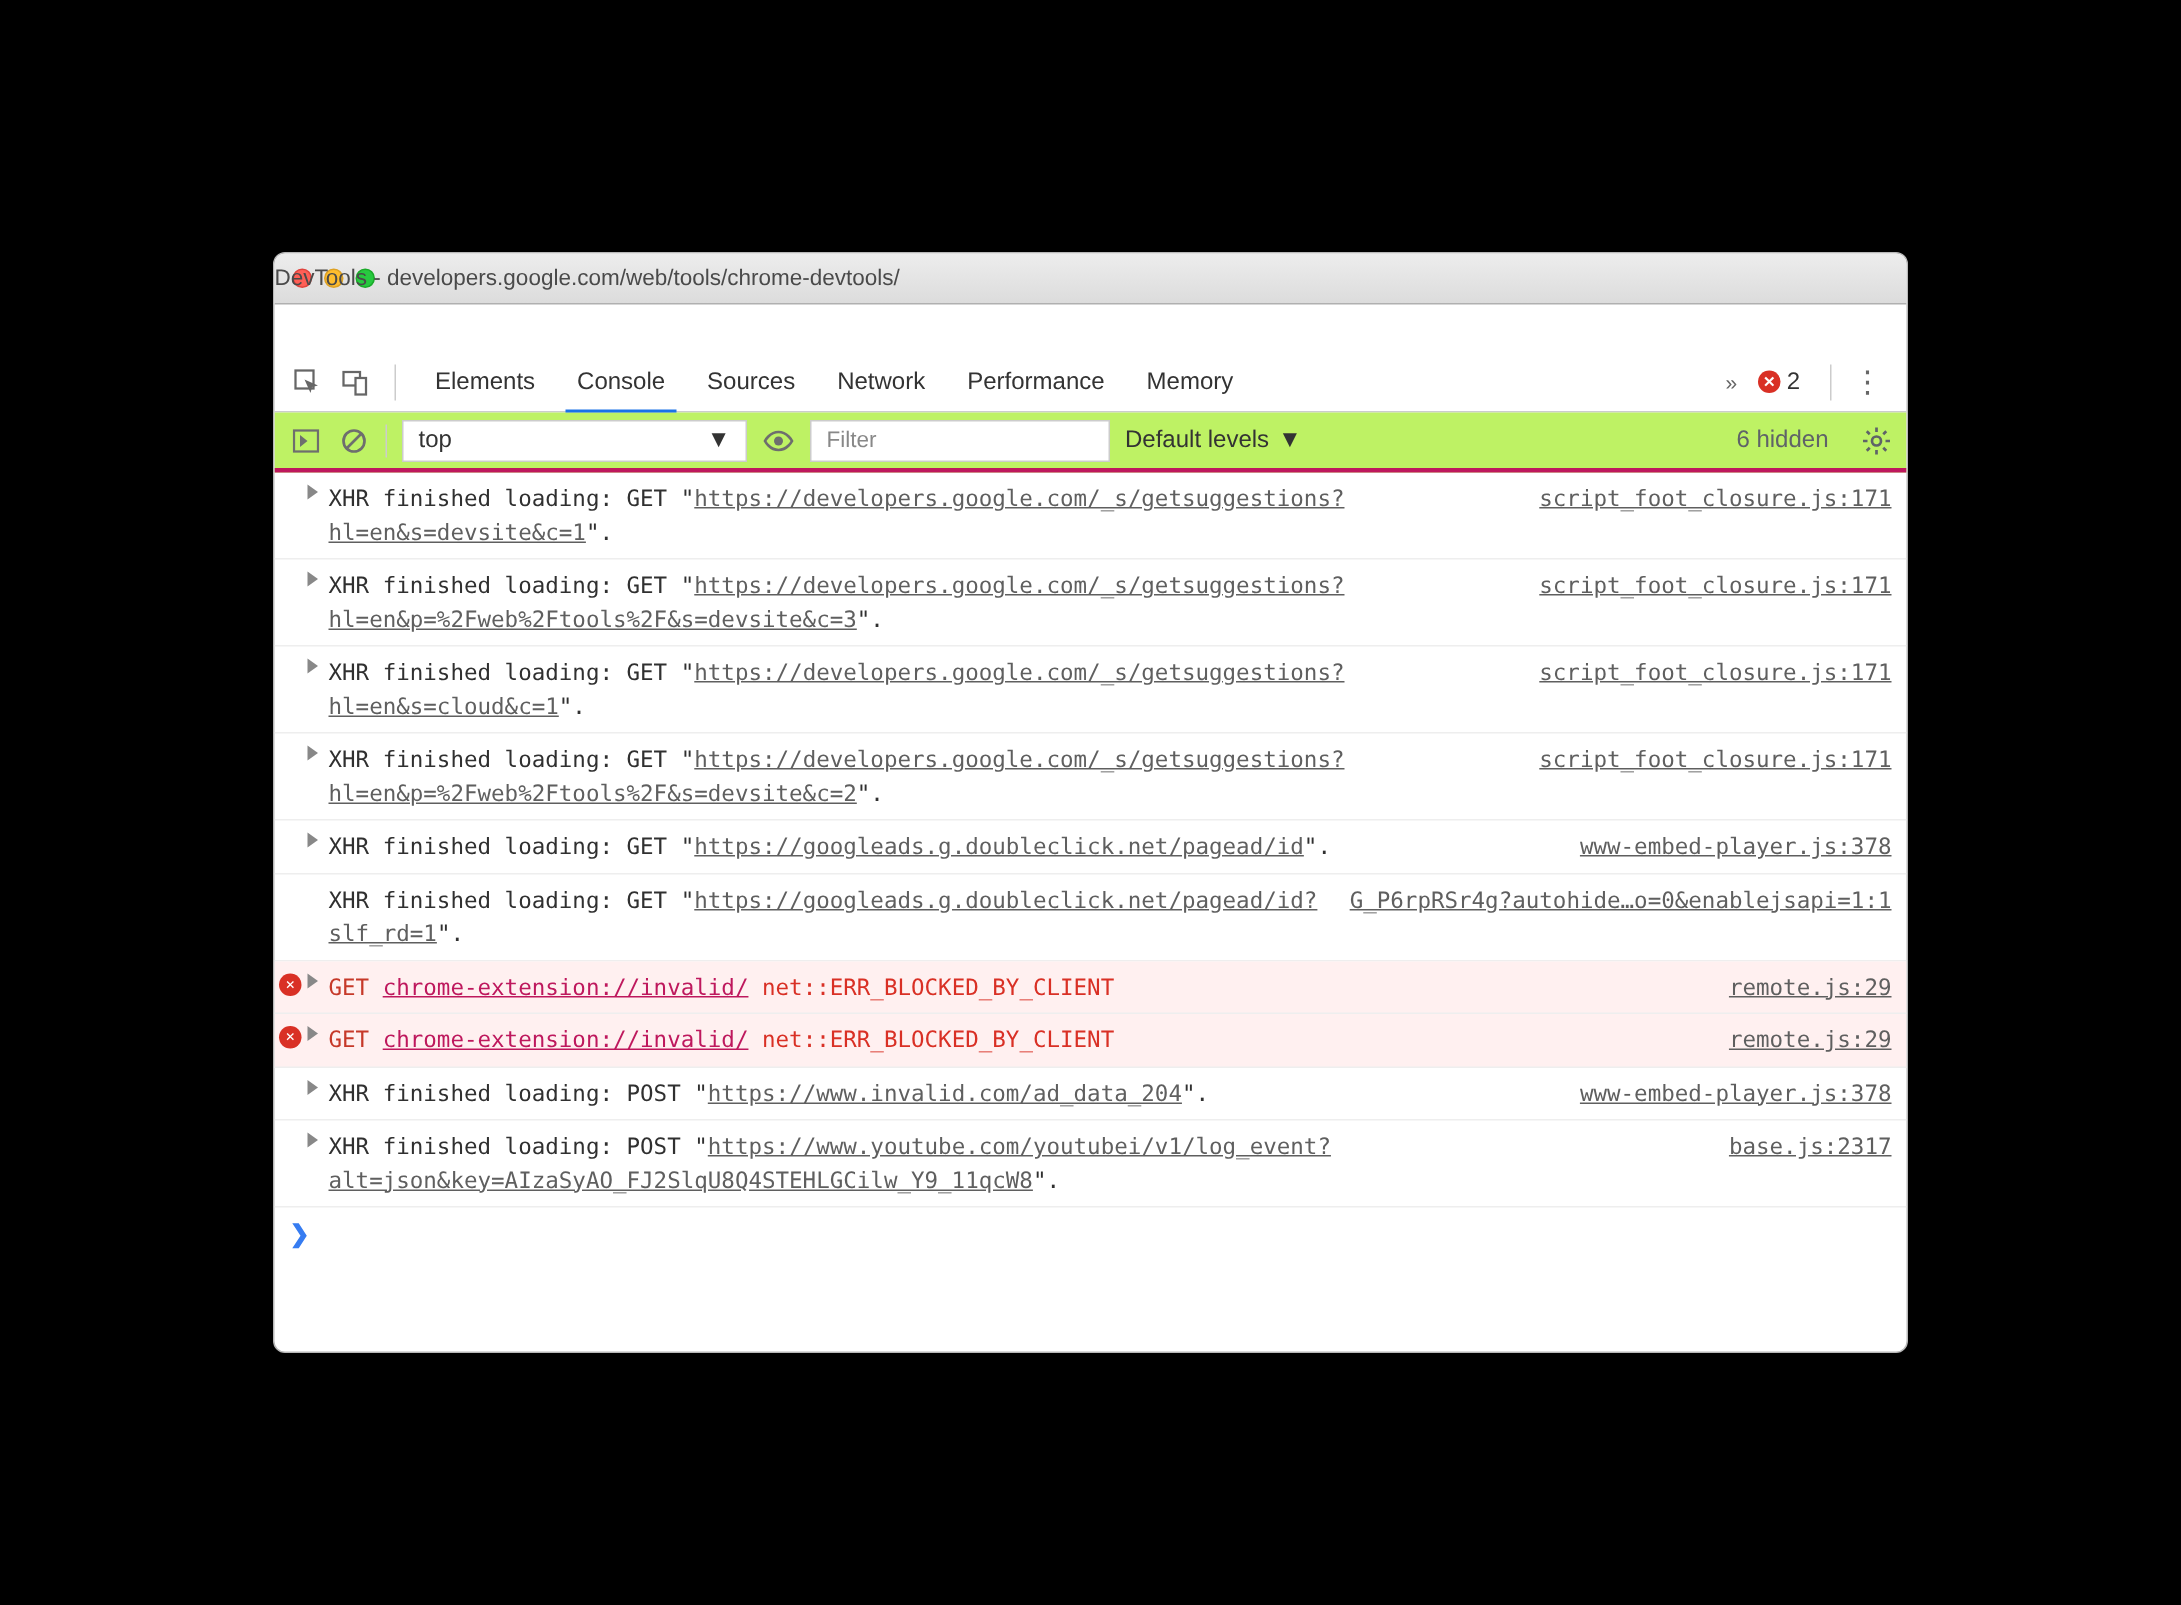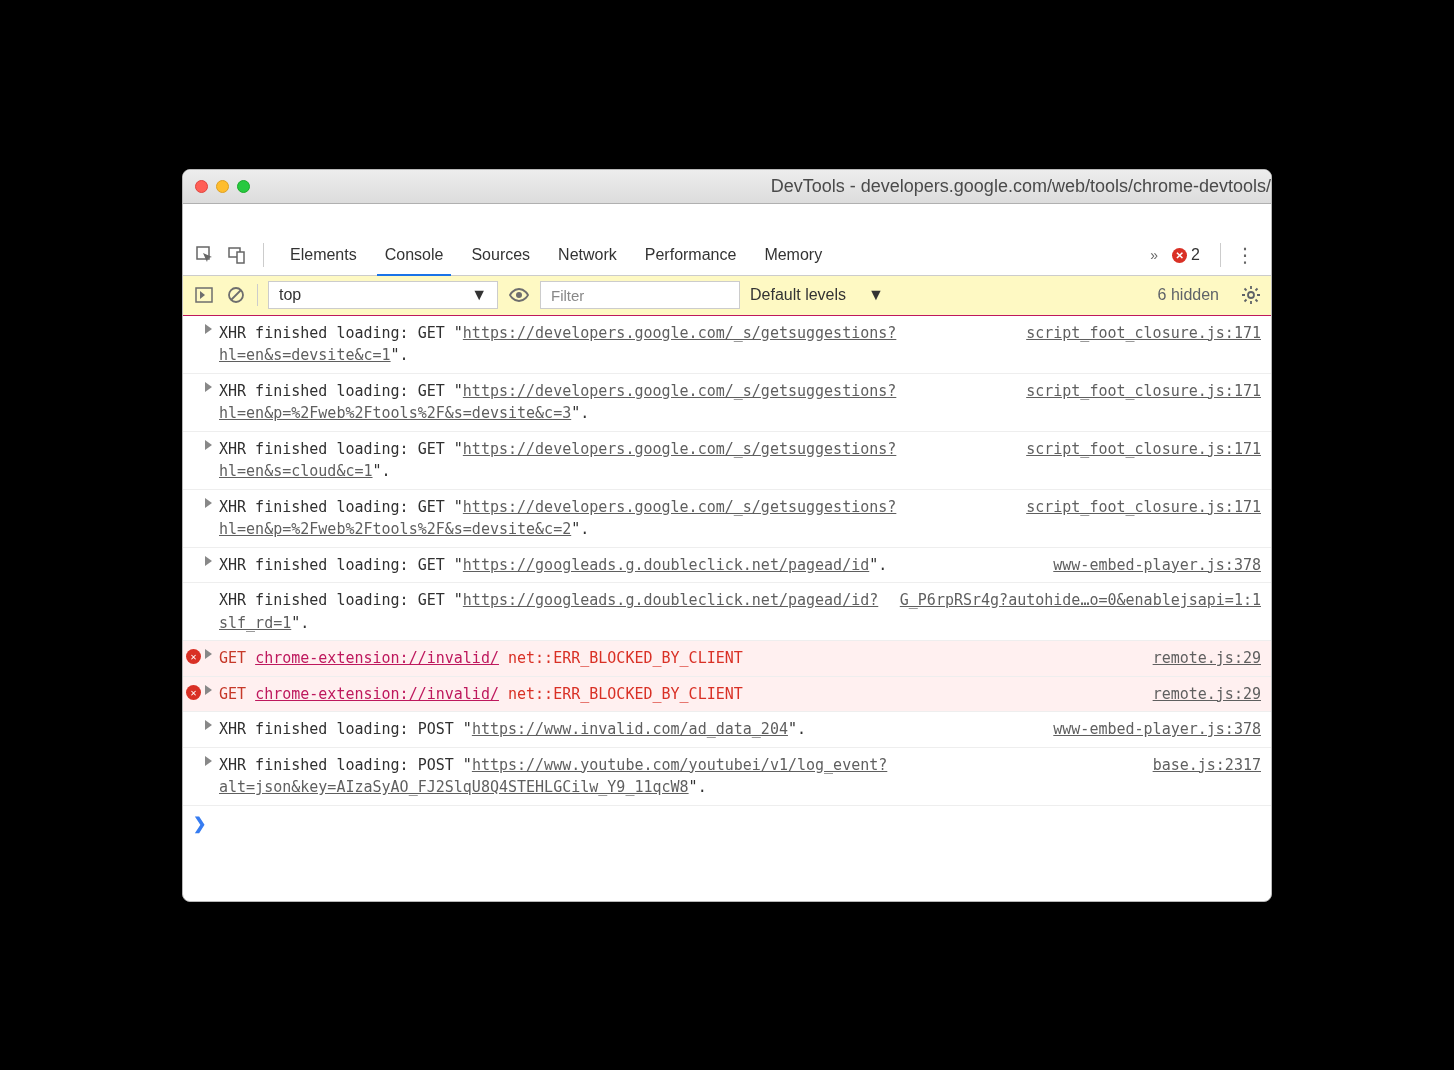--- a/index.html
+++ b/index.html
@@ -30,25 +30,24 @@
   position: relative;
 }
 .traffic { display: flex; gap: 8px; }
 .traffic span { width: 13px; height: 13px; border-radius: 50%; display: block; }
 .t-close { background: #ff5f56; border: 1px solid #e0443e; }
 .t-min   { background: #ffbd2e; border: 1px solid #dea123; }
 .t-max   { background: #27c93f; border: 1px solid #1aab29; }
 .title {
   position: absolute;
   left: 0; right: 0;
-  text-align: right;
-  font-size: 18px;
+  text-align: left;
+  font-size: 15px;
   color: #4a4a4a;
   pointer-events: none;
-  padding-left: 28px;
 }
 .tabs {
   height: 40px;
   display: flex;
   align-items: center;
   padding: 0 8px;
   border-bottom: 1px solid #ccc;
   font-size: 16px;
   color: #333;
   gap: 4px;
@@ -64,40 +63,40 @@
 .overflow-arrows { font-size: 14px; }
 .err-badge { display: flex; align-items: center; gap: 4px; color: #333; font-size: 16px; }
 .err-circle { width: 15px; height: 15px; background: #d93025; border-radius: 50%; display: inline-flex; align-items: center; justify-content: center; color: #fff; font-size: 10px; font-weight: bold; }
 .kebab { font-size: 20px; padding: 0 8px 0 14px; border-left: 1px solid #ccc; margin-left: 6px; height: 24px; display: flex; align-items: center; }
 
 .toolbar {
   height: 40px;
   display: flex;
   align-items: center;
   padding: 0 10px;
-  border-bottom: 1px solid #be185d;
+  border-bottom: 3px solid #be185d;
   font-size: 16px;
   color: #333;
   gap: 10px;
-  background: #fef9c3;
+  background: #bef264;
 }
 .tbicon { width: 22px; height: 22px; display: inline-flex; align-items: center; justify-content: center; color: #6e6e6e; }
 .tb-divider { width: 1px; height: 22px; background: #ccc; }
 .context-select {
   display: flex; align-items: center; gap: 8px;
   border: 1px solid #ccc; background: #fff; height: 28px;
   padding: 0 10px; min-width: 230px; justify-content: space-between;
   color: #333;
 }
 .eye { color: #6e6e6e; }
 .filter-input {
   border: 1px solid #ccc; background: #fff; height: 28px; padding: 0 10px;
   font-size: 15px; color: #888; width: 200px; display: flex; align-items: center;
 }
-.levels { display: flex; align-items: center; gap: 22px; }
+.levels { display: flex; align-items: center; gap: 6px; }
 .hidden-text { margin-left: auto; color: #5f6368; }
 .gear { color: #5f6368; margin-left: 12px; }
 
 .console-body {
   font-family: Menlo, Consolas, monospace;
   font-size: 15px;
   color: #303030;
 }
 .row {
   border-bottom: 1px solid #eee;

